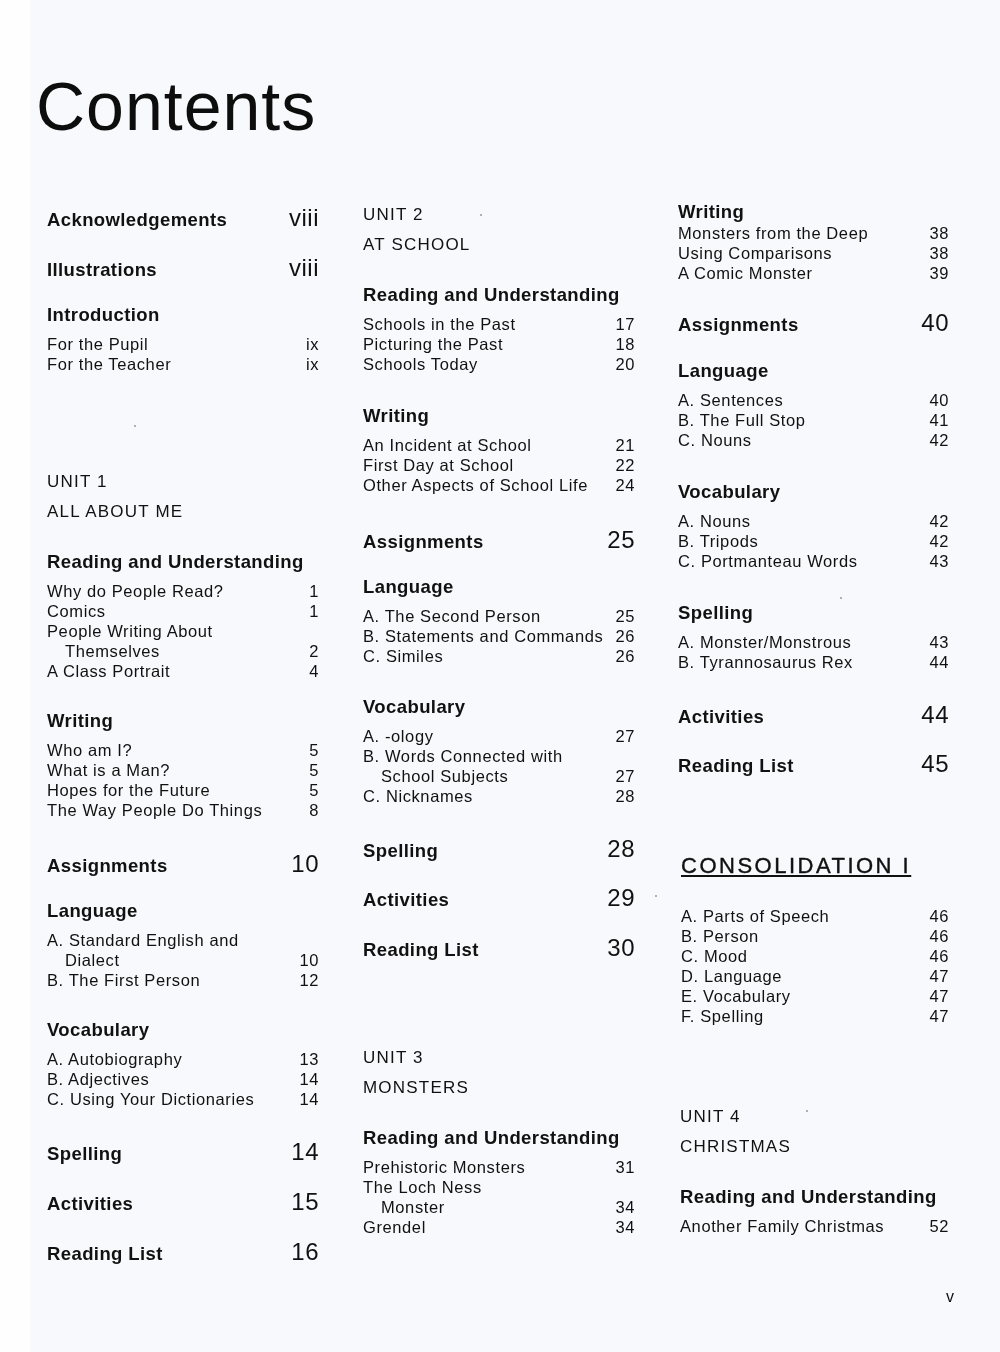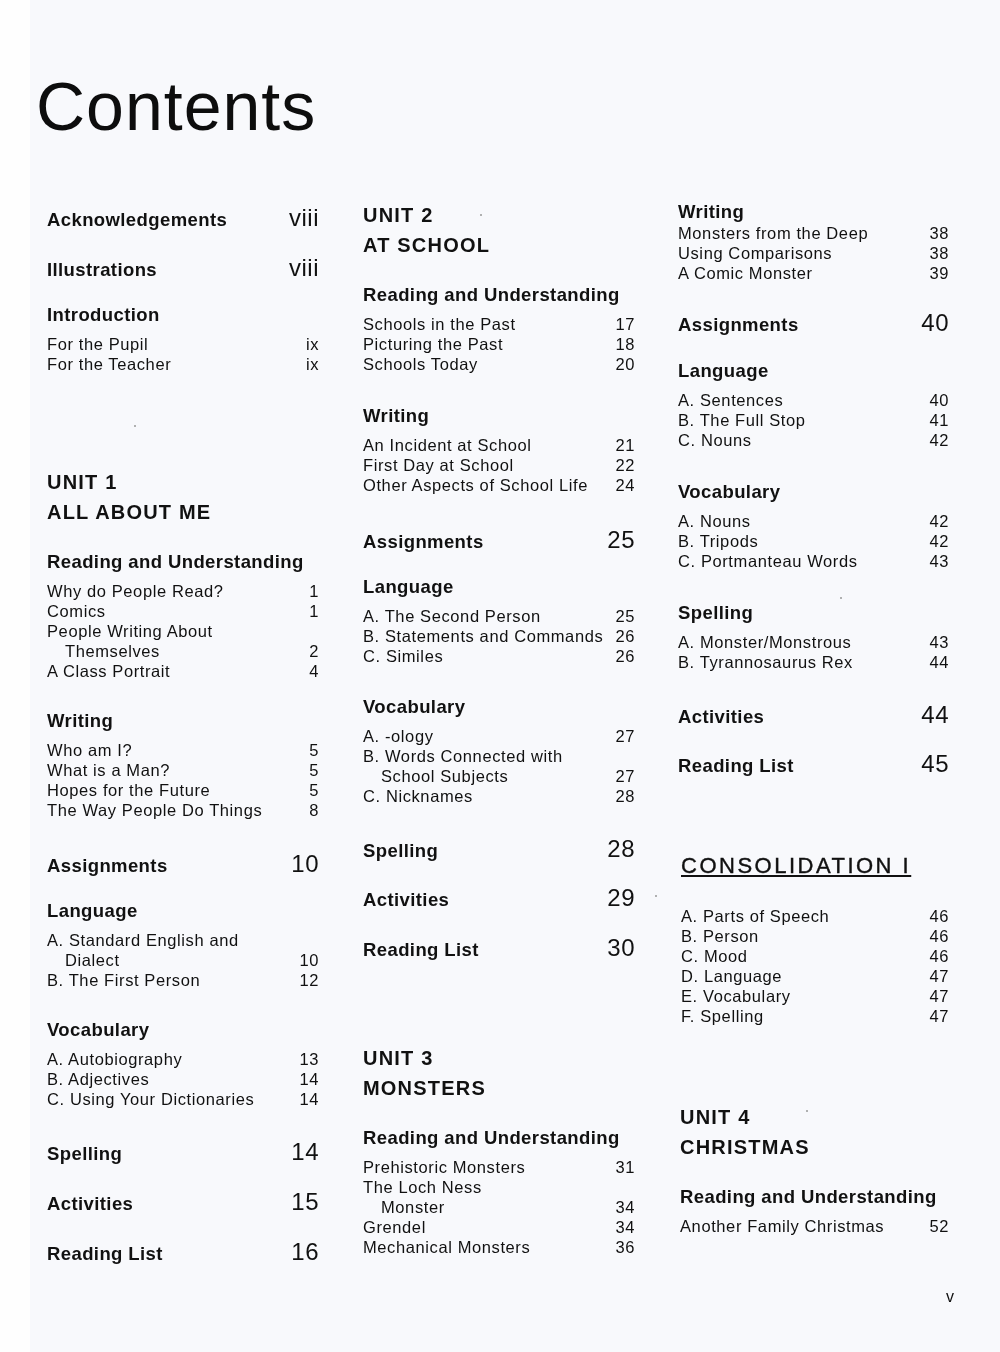--- a/index.html
+++ b/index.html
@@ -33,21 +33,21 @@
       white-space: nowrap;
     }
     .row .pg { text-align: right; min-width: 28px; }
     .row.indent .lbl { padding-left: 18px; }
     .head {
       font-size: 18.5px; font-weight: 700; line-height: 22px; letter-spacing: 0.4px;
     }
     .headrow { display: flex; justify-content: space-between; align-items: baseline; }
     .headrow .pg { font-size: 24px; font-weight: 400; letter-spacing: 0.5px; }
     .unit {
-      font-size: 20px; font-weight: 700; line-height: 30px; letter-spacing: 1.2px;
+      font-size: 17px; font-weight: 400; line-height: 30px; letter-spacing: 1.2px;
     }
     .consol {
       font-size: 22px; font-weight: 400; letter-spacing: 2.5px; line-height: 28px;
       -webkit-text-stroke: 0.4px #111;
     }
     .subgap { height: 8px; }
     .folio {
       position: absolute; left: 946px; top: 1288px; font-size: 16px; letter-spacing: 0.5px;
     }
     .speck { position: absolute; width: 2px; height: 2px; background: #999; border-radius: 1px; }
@@ -301,24 +301,20 @@
         <span class="lbl">The Loch Ness</span>
         <span class="pg"></span>
       </div>
     <div class="row indent">
         <span class="lbl">Monster</span>
         <span class="pg">34</span>
       </div>
     <div class="row">
         <span class="lbl">Grendel</span>
         <span class="pg">34</span>
-      </div>
-    <div class="row">
-        <span class="lbl">Mechanical Monsters</span>
-        <span class="pg">36</span>
       </div>
   </div>
 </div>
 
 <div class="col col3">
 
   <div class="blk" style="top:201px;">
     <div class="head">Writing</div>
     <div class="row">
         <span class="lbl">Monsters from the Deep</span>

